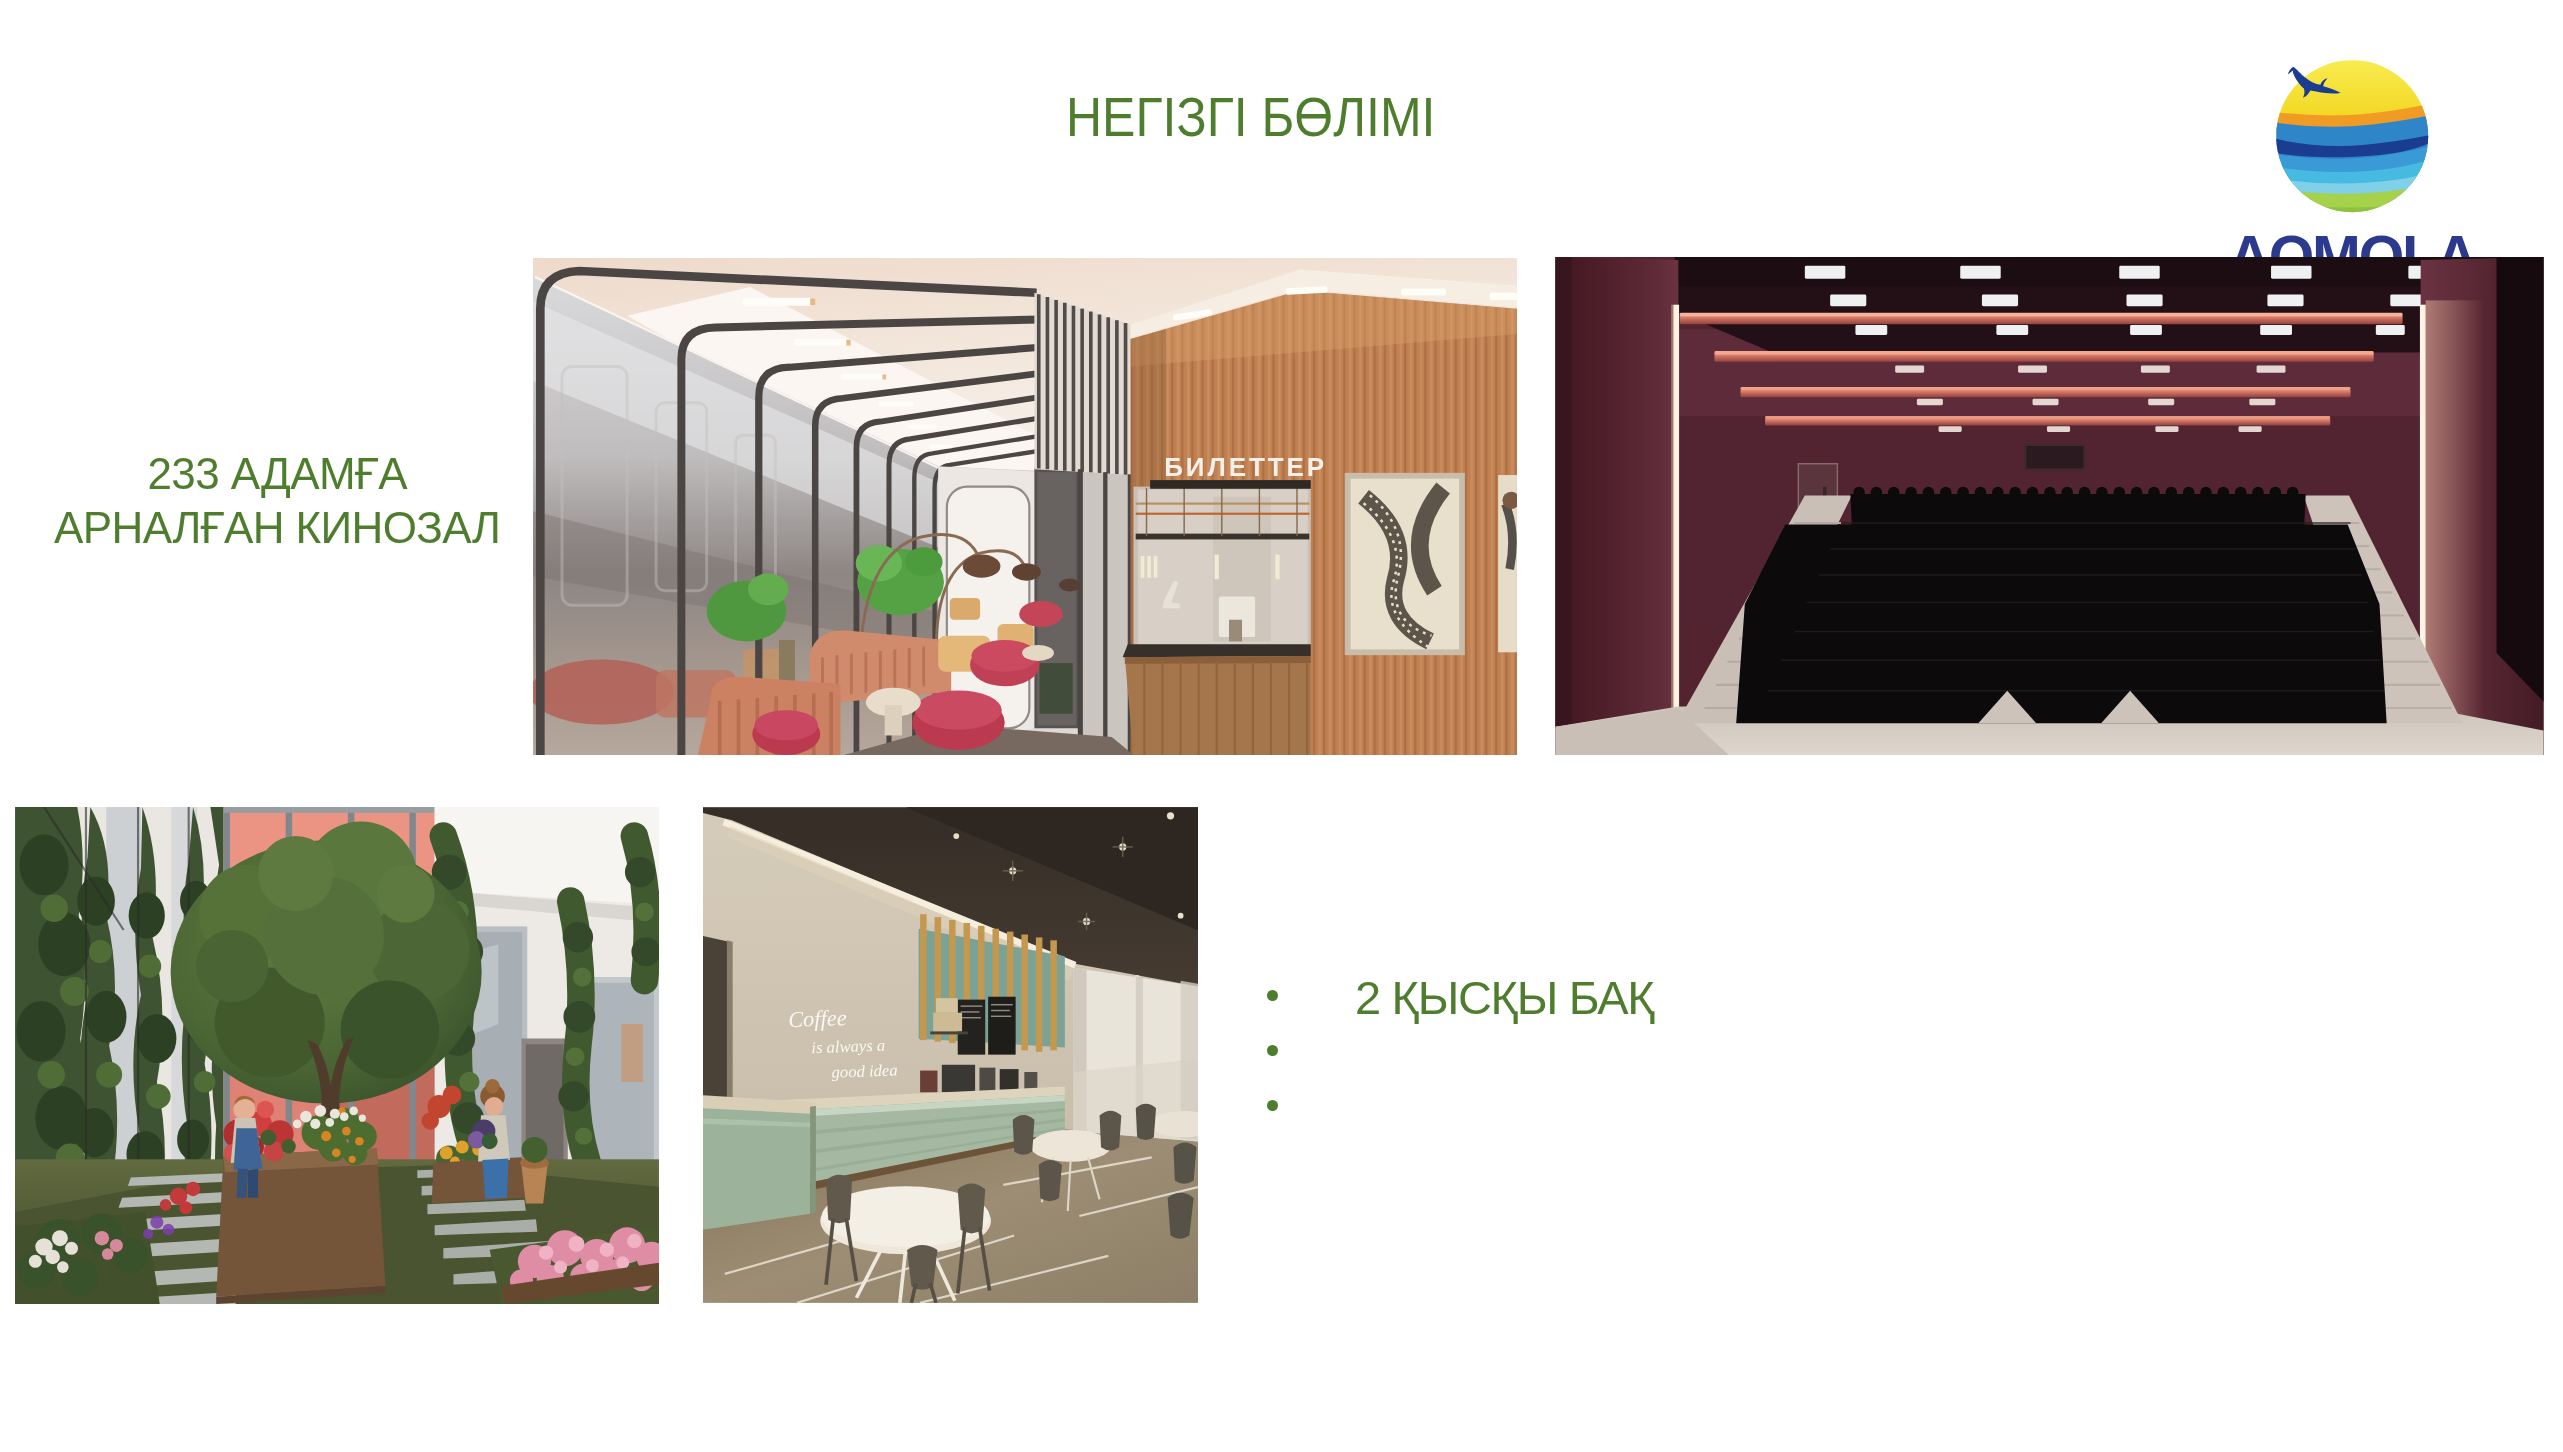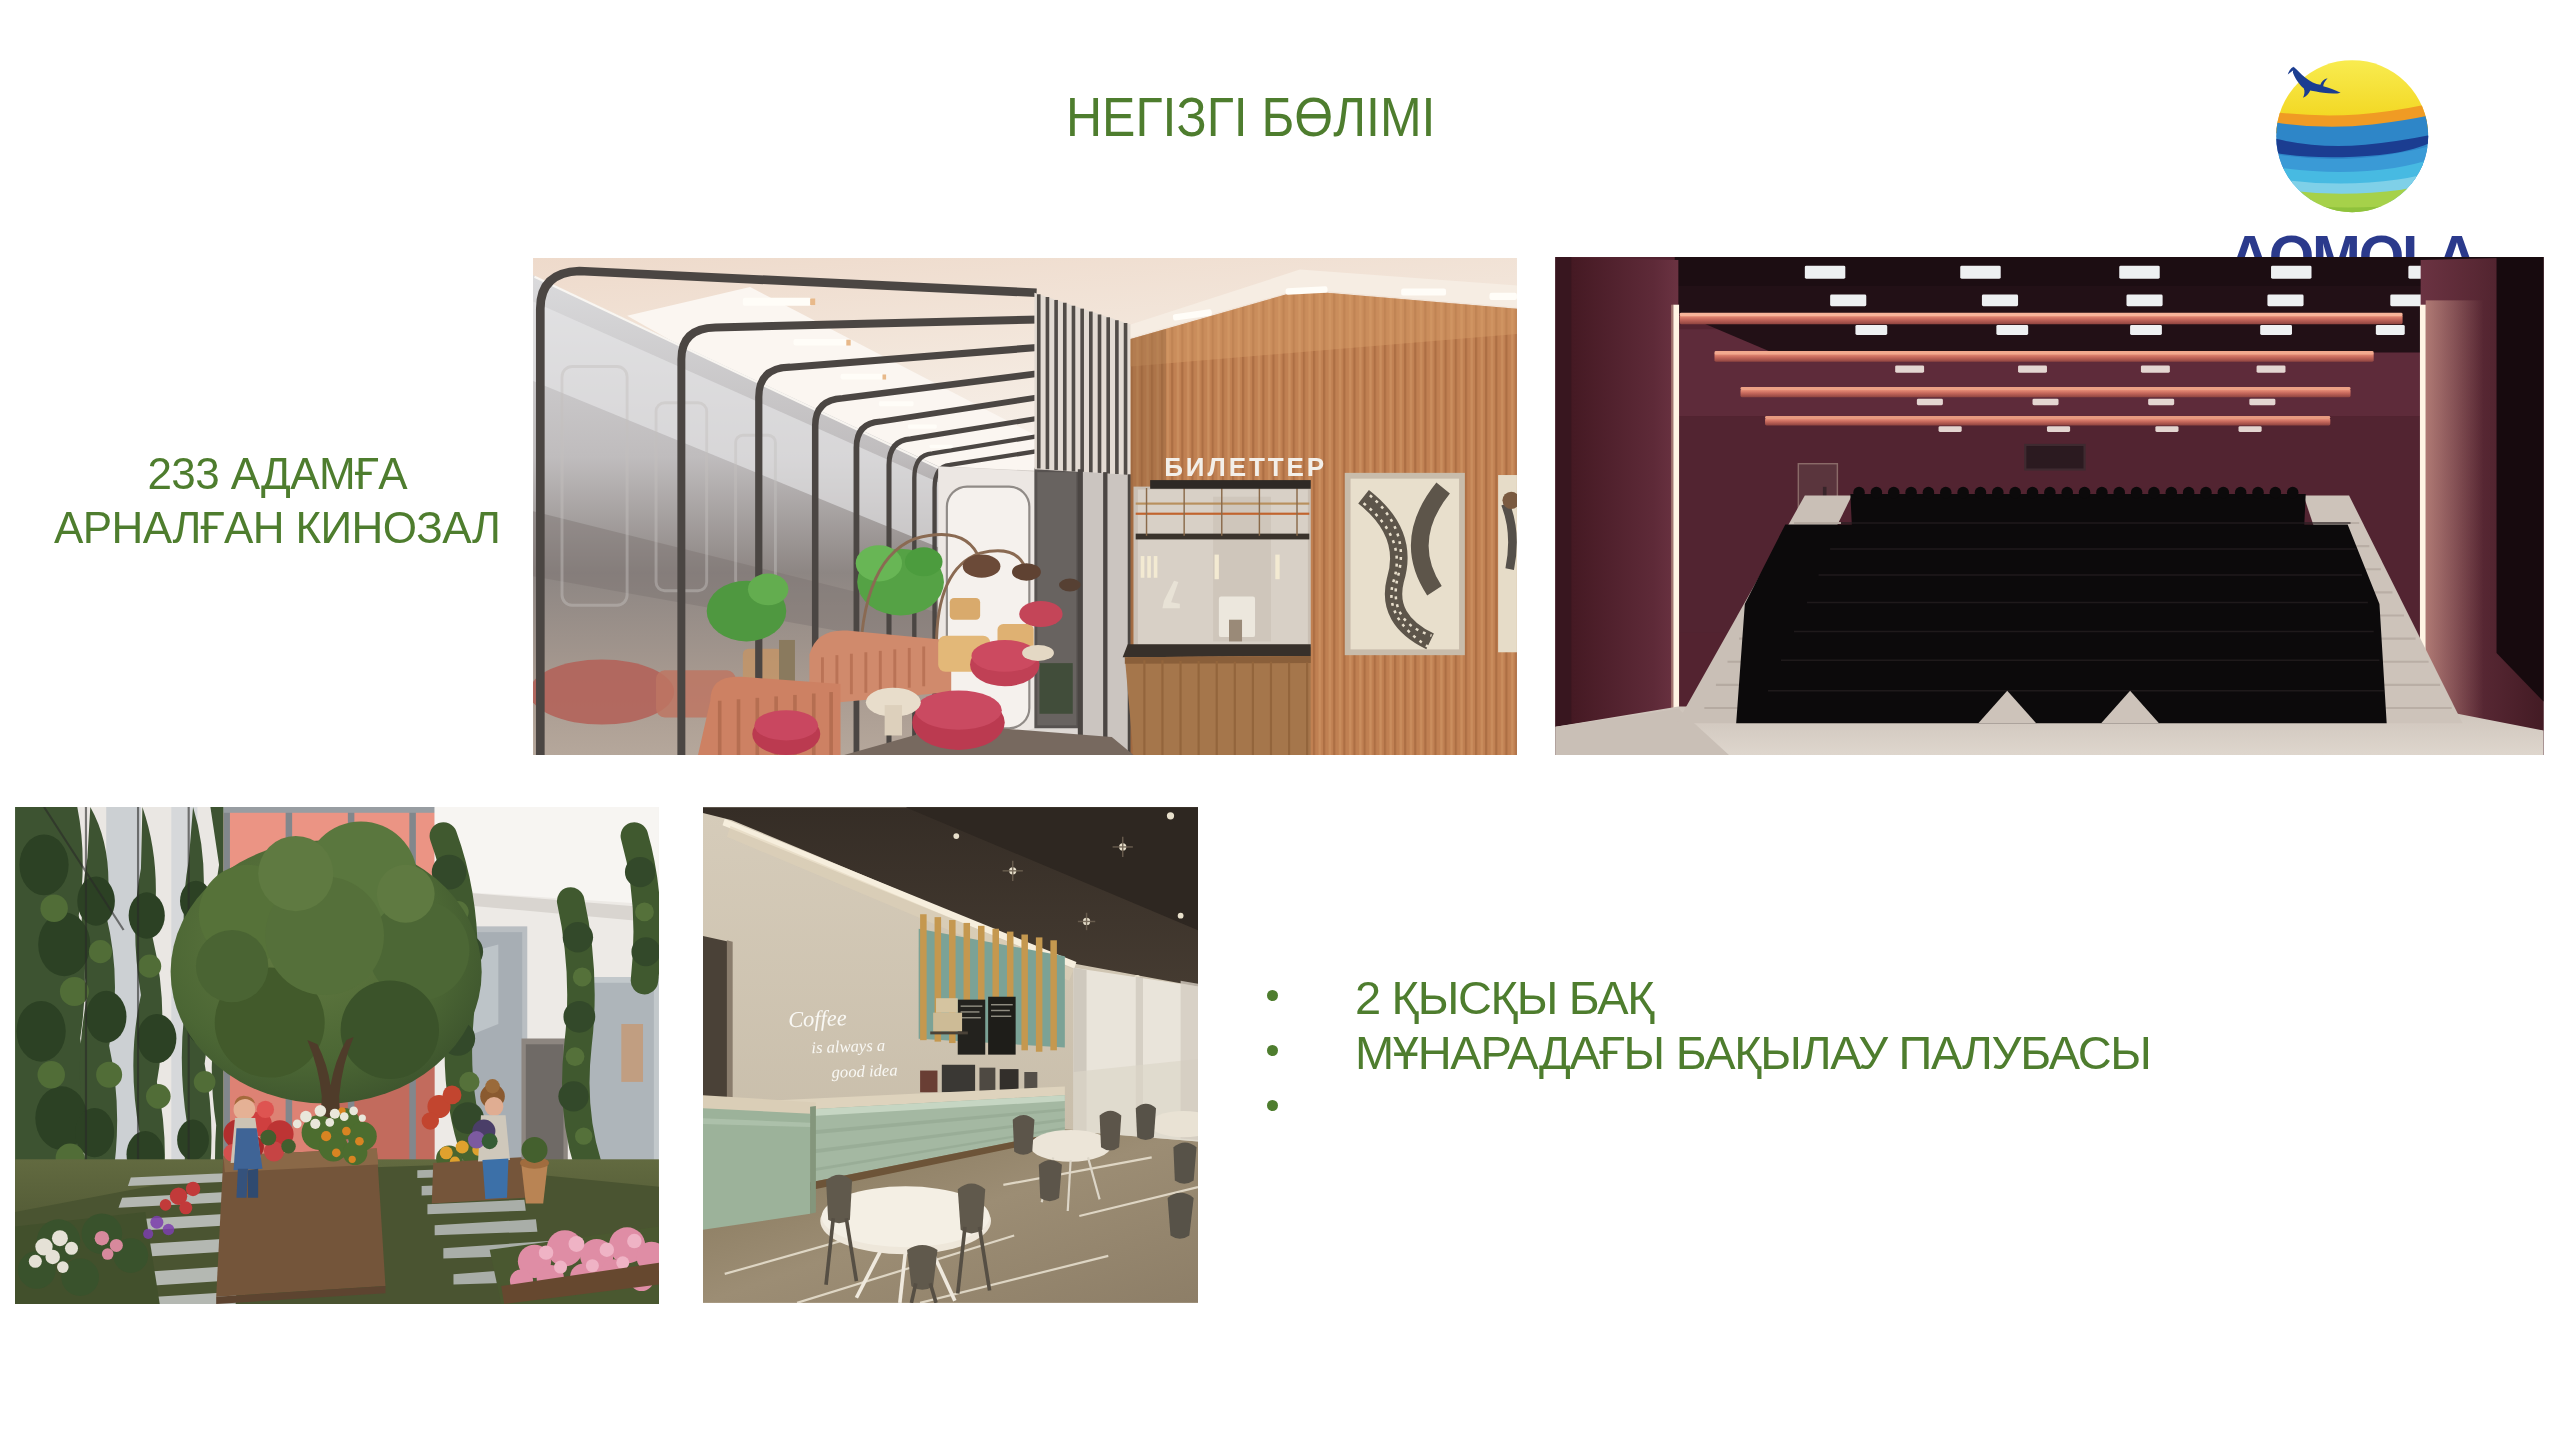--- a/index.html
+++ b/index.html
@@ -918,19 +918,18 @@
     <path d="M650,470 q16,-13 32,0 l-4,46 q-13,9 -26,0 Z"></path>
     <path d="M642,540 q18,-14 36,0 l-6,52 q-13,9 -26,0 Z"></path>
   </g>
 </svg>
 </div>
 
 <div class="abs green" style="left:-12.3px;top:447px;width:579px;font-size:44px;letter-spacing:-0.6px;line-height:54px;text-align:center;white-space:nowrap;">233 АДАМҒА<br>АРНАЛҒАН КИНОЗАЛ</div>
 
 <div class="abs green" style="left:1325px;top:970px;font-size:47px;letter-spacing:-1.3px;line-height:55px;white-space:nowrap;margin-left:30px;">
   <div>2 ҚЫСҚЫ БАҚ</div>
-  <div>МҰНАРАДАҒЫ БАҚЫЛАУ ПАЛУБАСЫ</div>
 </div>
 
 <div class="abs" style="left:1267px;top:990px;width:11px;height:11px;border-radius:50%;background:#4e7d2e;"></div>
 <div class="abs" style="left:1267px;top:1045px;width:11px;height:11px;border-radius:50%;background:#4e7d2e;"></div>
 <div class="abs" style="left:1267px;top:1100px;width:11px;height:11px;border-radius:50%;background:#4e7d2e;"></div>
 
 
 </body></html>

